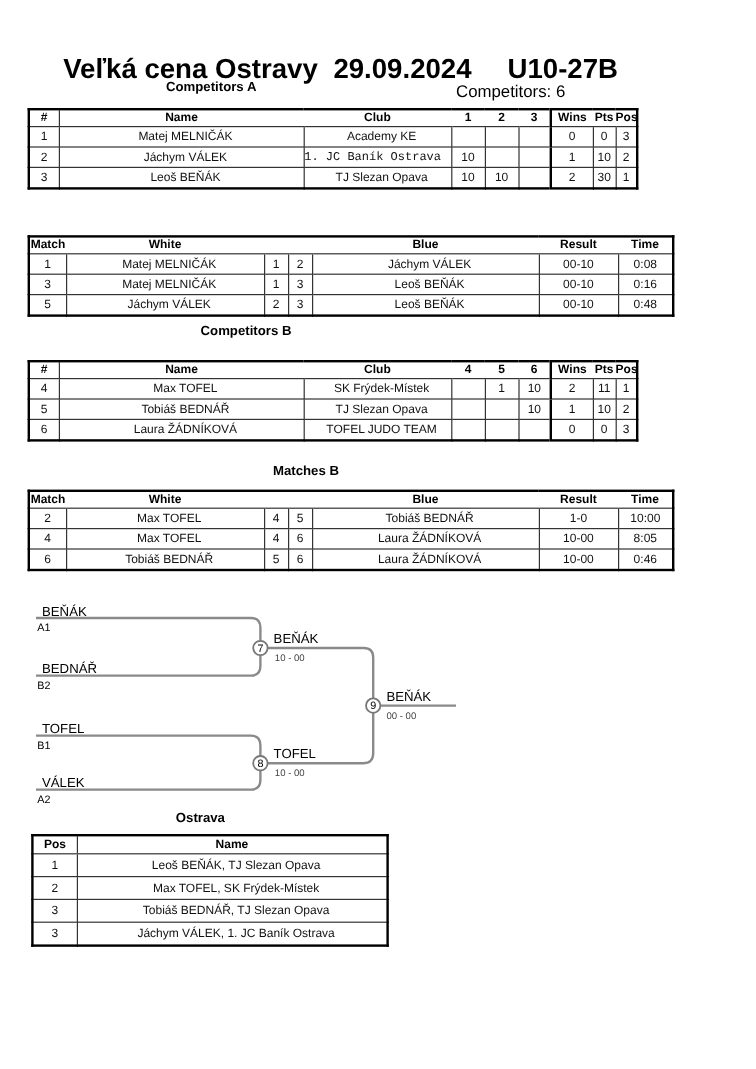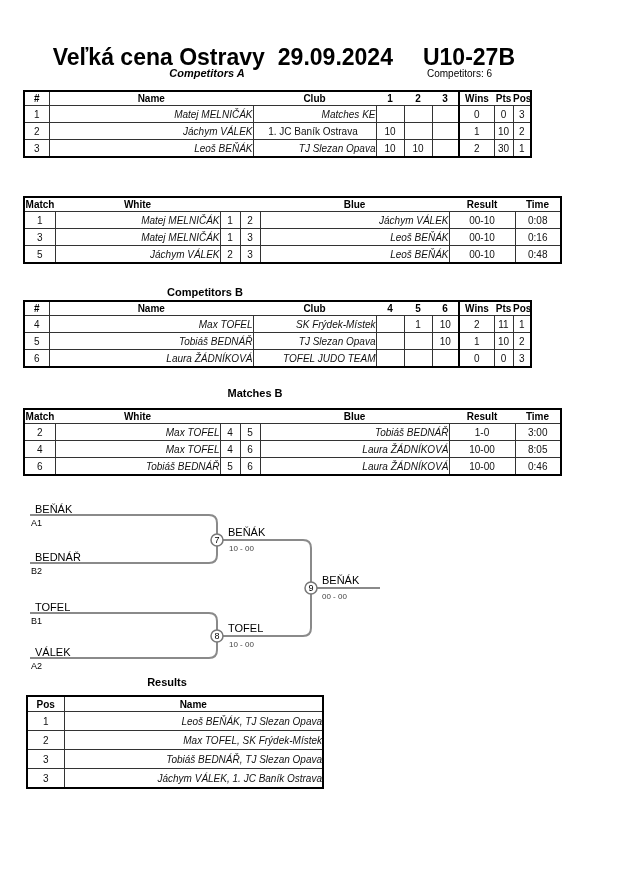--- a/index.html
+++ b/index.html
@@ -4,29 +4,29 @@
 <style>
   html,body{margin:0;padding:0;}
   body{
     width:630px;height:891px;background:#fff;position:relative;
     font-family:"Liberation Sans",sans-serif;color:#000;overflow:hidden;
   }
   .abs{position:absolute;}
   .page-title{top:44px;left:0;width:515px;text-align:right;font-size:23px;font-weight:bold;white-space:nowrap;}
   .page-title .gap1{margin-left:13px;}
   .page-title .gap2{margin-left:30px;}
-  .comp-count{top:68px;left:380px;width:112px;text-align:right;font-size:10px;}
+  .comp-count{top:68px;left:380px;width:112px;text-align:left;font-size:14px;}
   .sec-title{font-size:11px;font-weight:bold;text-align:center;width:200px;white-space:nowrap;}
 
   table{border-collapse:collapse;table-layout:fixed;border:2px solid #000;background:#fff;}
   th,td{padding:0;font-size:10px;white-space:nowrap;overflow:visible;vertical-align:middle;}
   th{height:13px;font-weight:bold;border:none;border-bottom:1px solid #333;text-align:center;}
   td{height:16px;border:1px solid #333;text-align:center;color:#111;}
-  td.l{text-align:right;padding-left:7px;font-style:italic;}
-  td.r{text-align:center;padding-right:3px;}
+  td.l{text-align:center;padding-left:7px;}
+  td.r{text-align:left;padding-right:3px;font-family:Liberation Mono, monospace;}
   .comp th.nameh{border-left:1px solid #333;}
   .comp th.wins,.comp td.wins{border-left:2px solid #000;}
   .results td{height:18px;}
   .results th{height:14px;}
   .results th.nameh{border-left:1px solid #333;}
 
   .bl{fill:none;stroke:#8a8a8a;stroke-width:2;}
   .bc{fill:#fff;stroke:#777;stroke-width:1.5;}
   .bname{font-size:11px;fill:#000;}
   .bseed{font-size:9px;fill:#000;}
@@ -34,25 +34,25 @@
   .bnum{font-size:9px;fill:#000;text-anchor:middle;}
 </style>
 </head>
 <body>
 
 <div class="abs page-title">
   <span>Veľká cena Ostravy</span><span class="gap1">29.09.2024</span><span class="gap2">U10-27B</span>
 </div>
 <div class="abs comp-count">Competitors: 6</div>
 
-<div class="abs sec-title" style="top:67px;left:107px;font-style:italic;">Competitors A</div>
+<div class="abs sec-title" style="top:67px;left:76px;">Competitors A</div>
 <div class="abs sec-title" style="top:177px;left:155px;margin-top:22px;">Matches A</div>
-<div class="abs sec-title" style="top:286px;left:105px;">Competitors B</div>
+<div class="abs sec-title" style="top:270px;left:105px;">Competitors B</div>
 <div class="abs sec-title" style="top:387px;left:155px;">Matches B</div>
-<div class="abs sec-title" style="top:676px;left:67px;">Results</div>
+<div class="abs sec-title" style="top:676px;left:67px;">Ostrava</div>
 
 <table class="abs comp" style="top:90px;left:23px;width:507px;">
   <colgroup>
       <col style="width:25px">
       <col style="width:204px">
       <col style="width:123px">
       <col style="width:28px">
       <col style="width:28px">
       <col style="width:27px">
       <col style="width:35px">
@@ -67,21 +67,21 @@
     <th>1</th>
     <th>2</th>
     <th>3</th>
     <th class="wins">Wins</th>
     <th>Pts</th>
     <th>Pos</th>
   </tr>
   <tr>
     <td>1</td>
     <td class="l">Matej MELNIČÁK</td>
-    <td class="l">Matches KE</td>
+    <td class="l">Academy KE</td>
     <td></td>
     <td></td>
     <td></td>
     <td class="wins">0</td>
     <td>0</td>
     <td>3</td>
   </tr>
   <tr>
     <td>2</td>
     <td class="l">Jáchym VÁLEK</td>
@@ -237,21 +237,21 @@
     <th>Result</th>
     <th>Time</th>
   </tr>
   <tr>
     <td>2</td>
     <td class="l">Max TOFEL</td>
     <td>4</td>
     <td>5</td>
     <td class="l">Tobiáš BEDNÁŘ</td>
     <td>1-0</td>
-    <td>3:00</td>
+    <td>10:00</td>
   </tr>
   <tr>
     <td>4</td>
     <td class="l">Max TOFEL</td>
     <td>4</td>
     <td>6</td>
     <td class="l">Laura ŽÁDNÍKOVÁ</td>
     <td>10-00</td>
     <td>8:05</td>
   </tr>

